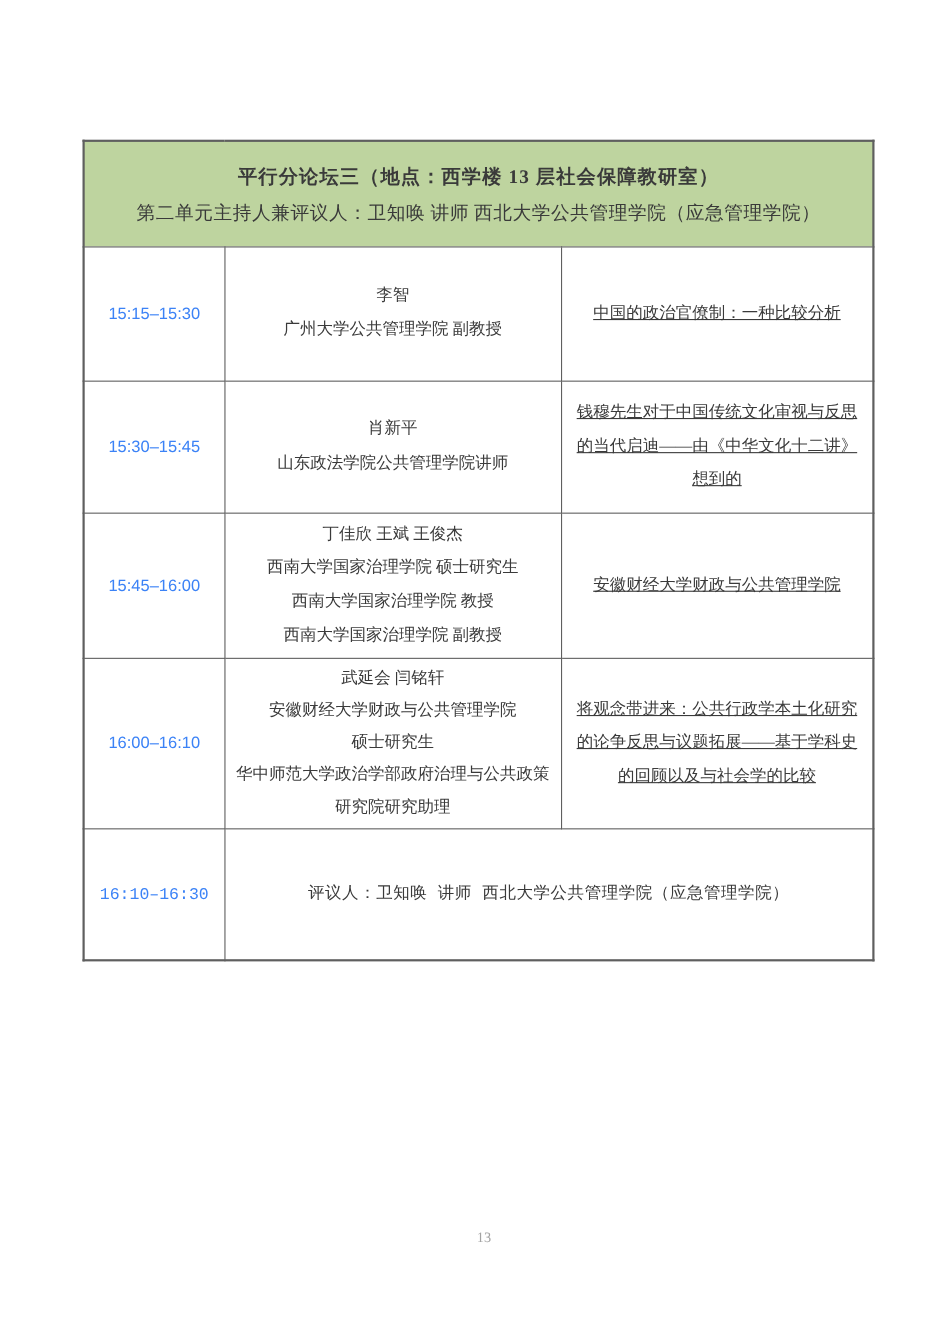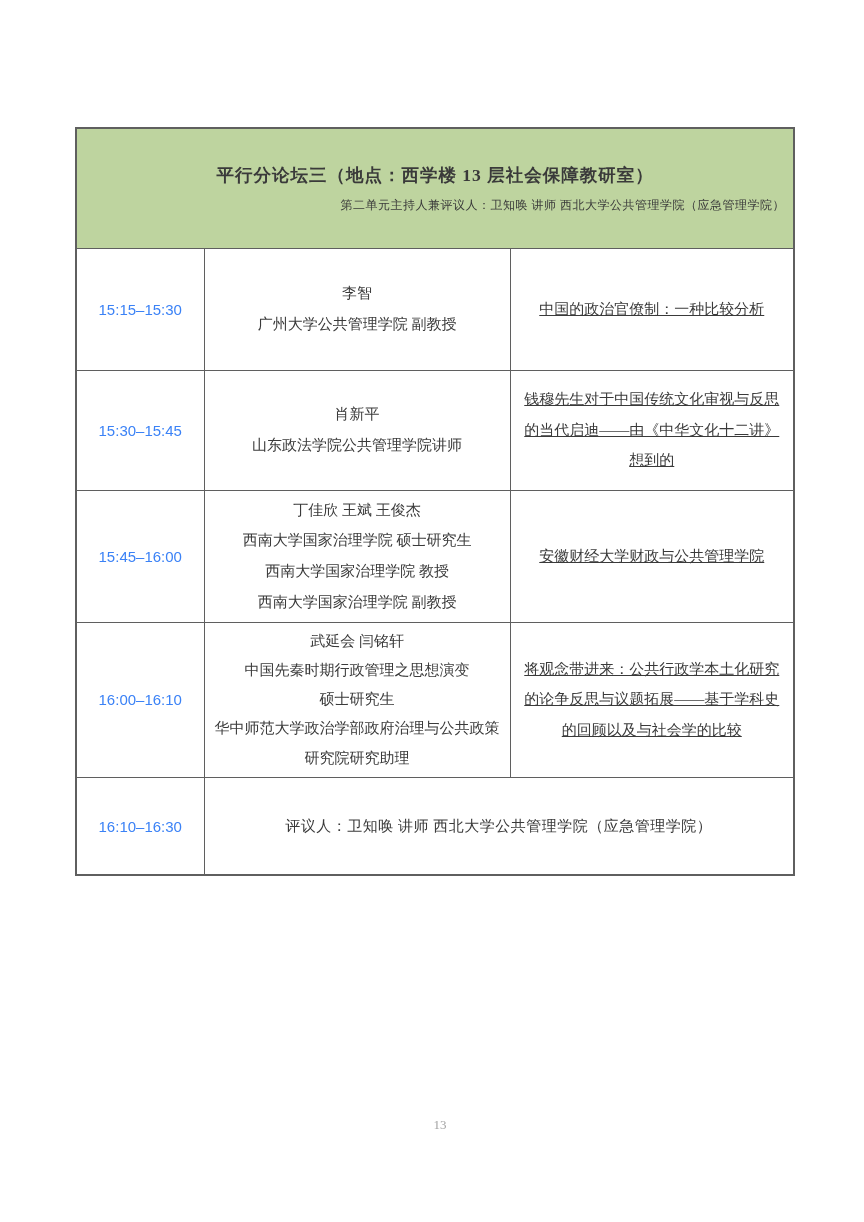--- a/index.html
+++ b/index.html
@@ -29,33 +29,32 @@
   }
   table.schedule td, table.schedule th{
     border:1px solid var(--border-gray);
     text-align:center;
     vertical-align:middle;
     padding:4px 8px;
     box-sizing:border-box;
   }
   .green-band{
     background:var(--header-green);
-    height:120px;
+    height:96px;
     font-family:Liberation Serif, serif;
   }
   .forum-title{
     font-weight:bold;
     font-size:17.5px;
     letter-spacing:1px;
     margin-bottom:10px;
   }
   .forum-moderator{
-    font-size:12px;
+    font-size:17px;
     letter-spacing:0.5px;
-    text-align:right;
   }
   th.col-head{
     font-weight:bold;
     font-size:16px;
     height:48px;
     letter-spacing:2px;
   }
   td.time-cell{
     font-size:15px;
     font-family:"Liberation Sans","DejaVu Sans",sans-serif;
@@ -65,21 +64,21 @@
     font-size:15px;
     line-height:2.05;
     white-space:pre-line;
   }
   td.topic-cell{white-space:normal;padding:4px 10px;text-decoration:underline;}
   tr.row-1 td{height:122px;margin-top:20px;}
   tr.row-2 td{height:120px;}
   tr.row-3 td{height:124px;}
   tr.row-4 td{height:144px;}
   tr.row-4 td.speaker-cell{line-height:1.95;}
-  tr.row-5 td{height:98px;}
+  tr.row-5 td{height:120px;font-family:Liberation Mono, monospace;}
   td.note-cell{font-size:15px;letter-spacing:0.5px;}
   .footer-band{
     background:var(--header-green);
     height:78px;
     font-size:15px;
     line-height:2.3;
     letter-spacing:1px;
   }
   .page-number{
     position:absolute;
@@ -124,21 +123,21 @@
         <td class="time-cell">15:45–16:00</td>
         <td class="speaker-cell">丁佳欣 王斌 王俊杰
 西南大学国家治理学院 硕士研究生
 西南大学国家治理学院 教授
 西南大学国家治理学院 副教授</td>
         <td class="topic-cell">安徽财经大学财政与公共管理学院</td>
       </tr>
       <tr class="row-4">
         <td class="time-cell">16:00–16:10</td>
         <td class="speaker-cell">武延会 闫铭轩
-中国先秦时期行政管理之思想演变
+安徽财经大学财政与公共管理学院
 硕士研究生
 华中师范大学政治学部政府治理与公共政策研究院研究助理</td>
         <td class="topic-cell">将观念带进来：公共行政学本土化研究的论争反思与议题拓展——基于学科史的回顾以及与社会学的比较</td>
       </tr>
       <tr class="row-5">
         <td class="time-cell">16:10–16:30</td>
         <td class="note-cell" colspan="2">评议人：卫知唤 讲师 西北大学公共管理学院（应急管理学院）</td>
       </tr>
     </tbody>
   </table>

